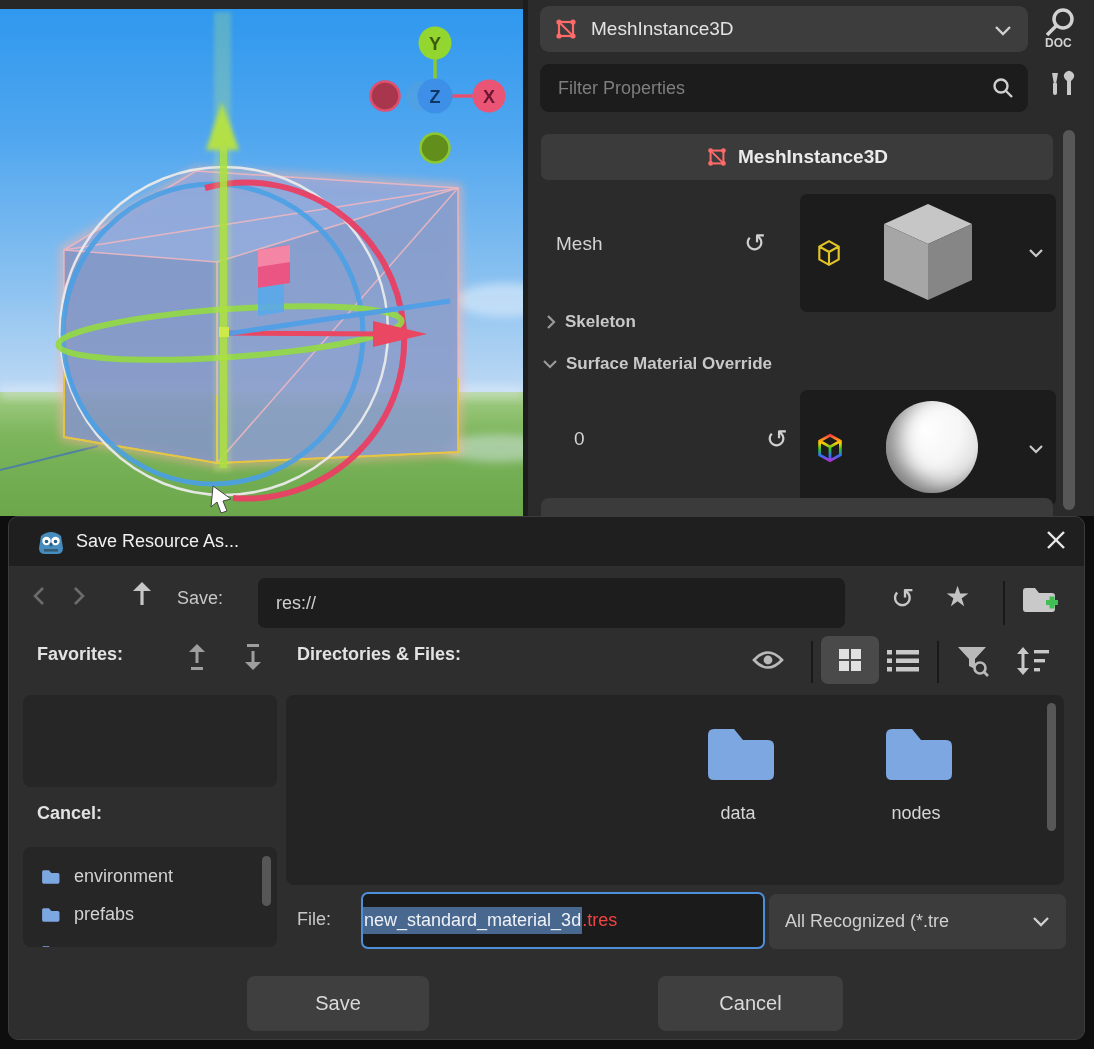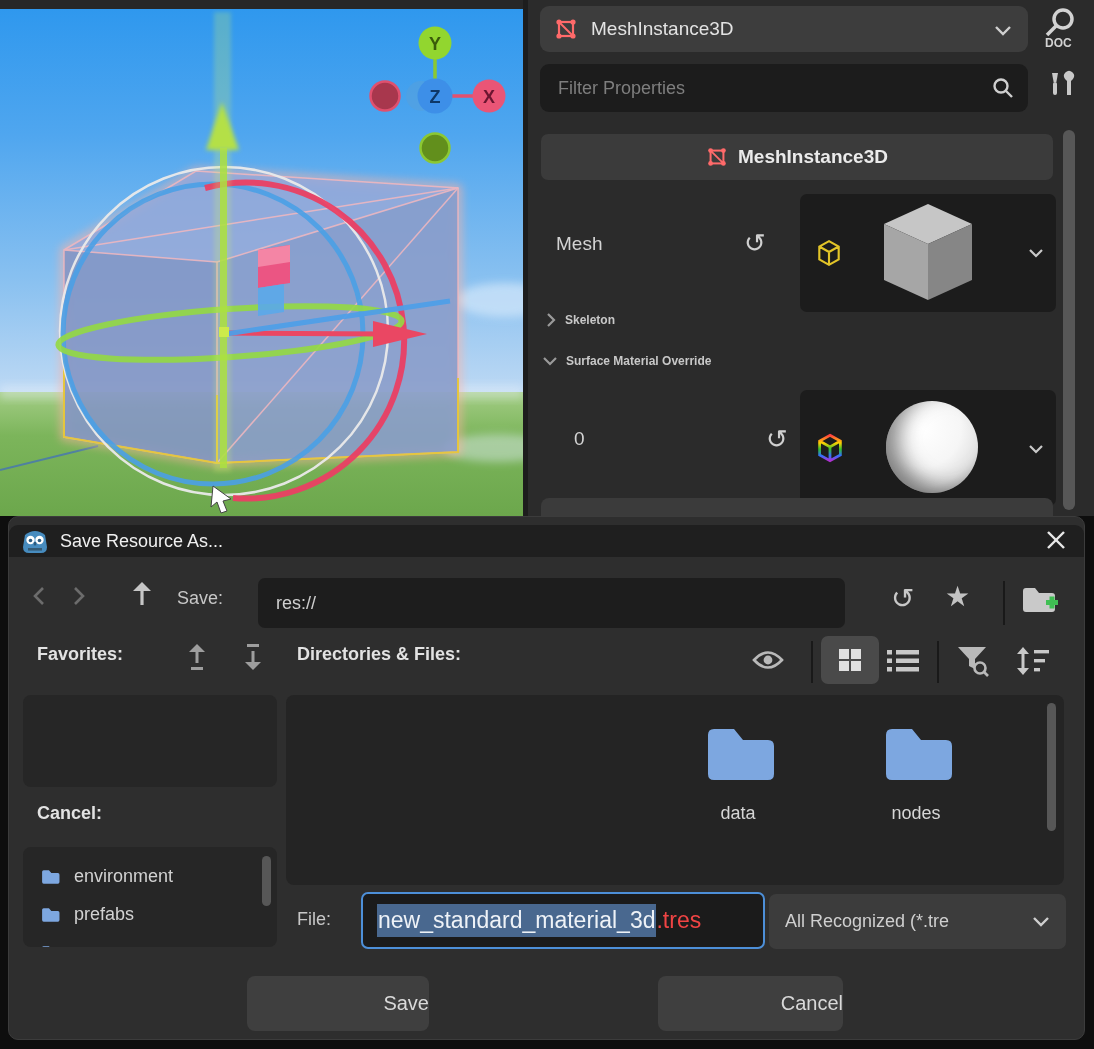--- a/index.html
+++ b/index.html
@@ -14,47 +14,47 @@
   .insp-dropdown .lbl{color:#e3e3e3;font-size:19px;}
   .insp-filter{left:12px;top:64px;width:488px;height:48px;background:#1c1c1c;border-radius:9px;}
   .insp-filter input{position:absolute;inset:0;background:transparent;border:none;outline:none;
                      color:#cfcfcf;font-size:18px;padding:0 44px 0 18px;font-family:"Liberation Sans",sans-serif;}
   .insp-filter input::placeholder{color:#7e7e7e;}
   .category{left:13px;top:134px;width:512px;height:46px;background:#3b3b3b;border-radius:7px;
             display:flex;align-items:center;justify-content:center;gap:10px;color:#ebebeb;font-size:19px;font-weight:bold;}
   .prop-label{color:#d3d3d3;font-size:19px;}
   .revert{color:#cfcfcf;font-size:26px;line-height:1;}
   .valuebox{background:#1c1c1c;border-radius:7px;}
-  .sect-head{color:#c8c8c8;font-size:12px;font-weight:bold;}
+  .sect-head{color:#c8c8c8;font-size:17px;font-weight:bold;}
   .sphere{width:92px;height:92px;border-radius:50%;
           background:radial-gradient(circle at 40% 30%, #ffffff 0%, #f6f6f6 45%, #e3e3e3 68%, #bdbdbd 88%, #959595 100%);
           box-shadow:inset 16px -8px 20px -4px rgba(25,25,25,.5);}
   .scrollthumb{background:#575757;border-radius:6px;}
   
   #dialog{left:8px;top:516px;width:1077px;height:524px;background:#2e2e2e;border-radius:10px;
           box-sizing:border-box;border:1px solid #3c3c3c;}
-  .titlebar{left:0;top:0;width:1075px;height:32px;background:#1f1f1f;border-radius:9px 9px 0 0;
-            display:flex;align-items:center;padding-left:12px;gap:11px;box-sizing:border-box;margin-top:8px;}
+  .titlebar{left:0;top:0;width:1075px;height:49px;background:#1f1f1f;border-radius:9px 9px 0 0;
+            display:flex;align-items:center;padding-left:28px;gap:11px;box-sizing:border-box;}
   .titlebar .t{color:#f0f0f0;font-size:18px;}
   .dlg-label{color:#c7c7c7;font-size:18px;}
   .dlg-label-b{color:#e2e2e2;font-size:18px;font-weight:bold;}
   .dlg-input{background:#1d1d1d;border-radius:7px;color:#cfcfcf;font-size:18px;}
   .listbox{background:#262626;border-radius:8px;}
   .filesbox{background:#242424;border-radius:8px;}
   .vseprule{width:2px;background:#191919;}
   .folder-tile{width:150px;text-align:center;position:absolute;top:18px;}
   .folder-tile .nm{display:block;margin-top:10px;color:#d6d6d6;font-size:18px;}
   .recent-item{display:flex;align-items:center;gap:13px;color:#d2d2d2;font-size:18px;height:38px;padding-left:16px;}
   .file-input{background:#1b1b1b;border:2px solid #4d8fd8;border-radius:7px;display:flex;align-items:center;
-              padding-left:14px;box-sizing:border-box;font-size:23px;}
+              box-sizing:border-box;font-size:18px;}
   .file-input .sel{background:#49688f;color:#eef2f7;padding:3px 1px;}
   .file-input .suf{color:#ef4444;}
   .type-dd{background:#3c3c3c;border-radius:7px;display:flex;align-items:center;justify-content:space-between;
            padding:0 16px;box-sizing:border-box;color:#cfcfcf;font-size:18px;}
-  .dlg-btn{background:#3f3f3f;border-radius:8px;display:flex;align-items:center;justify-content:flex-end;
+  .dlg-btn{background:#3f3f3f;border-radius:8px;display:flex;align-items:center;justify-content:center;
            color:#d9d9d9;font-size:20px;}
   .glyph{line-height:1;}
 </style>
 </head>
 <body>
 
 <div id="root">
 
   <div class="abs" id="viewport" style="left:0;top:0;width:523px;height:516px;">
     <svg width="523" height="516" viewBox="0 0 523 516">

